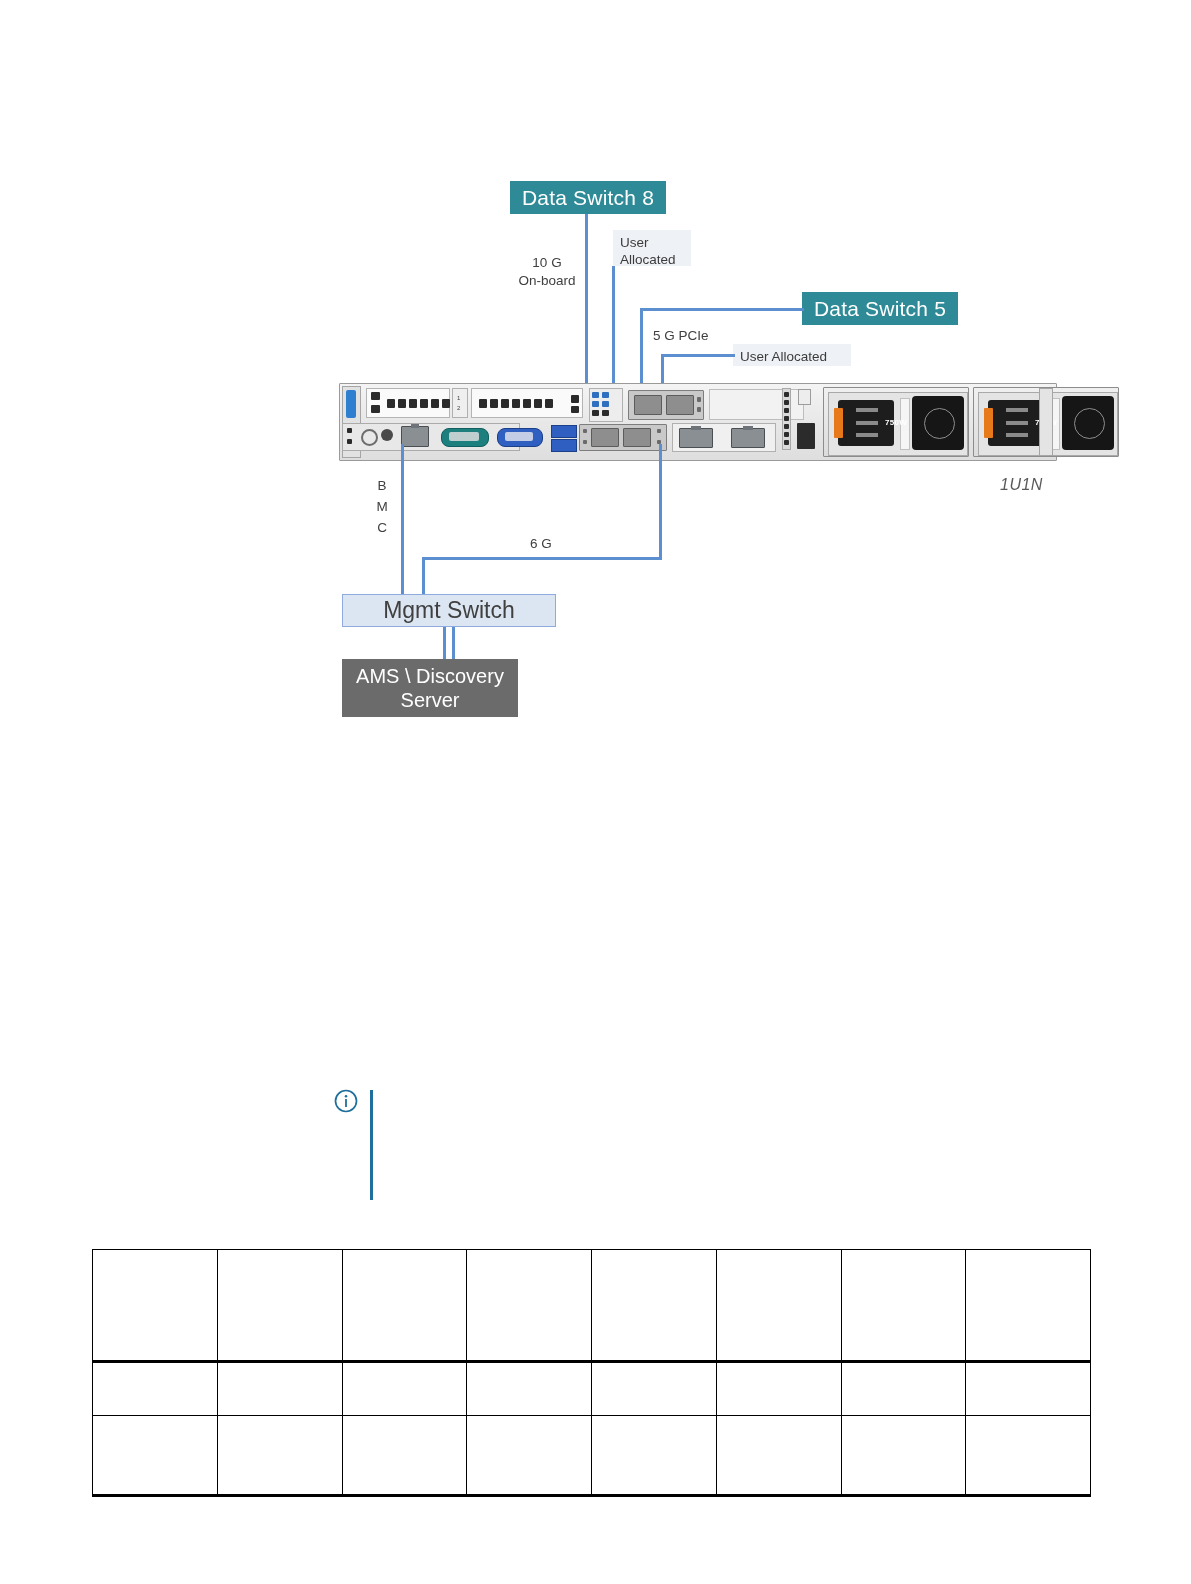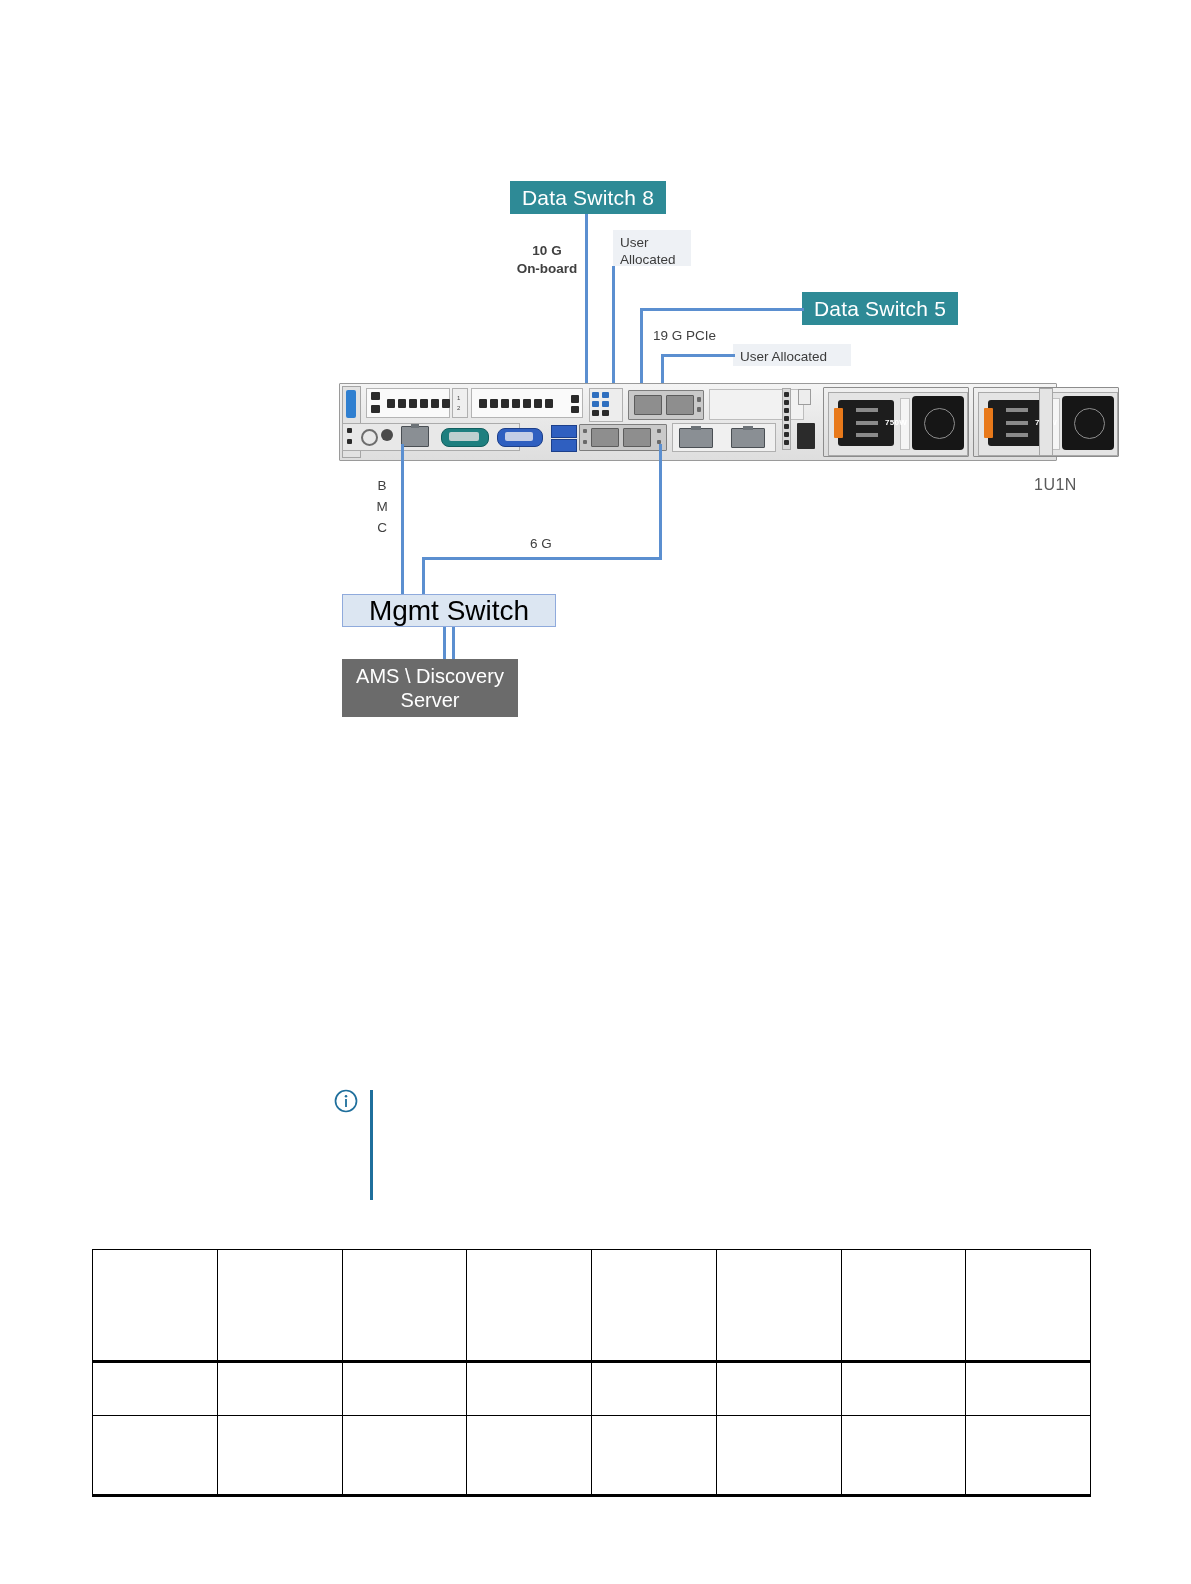--- a/index.html
+++ b/index.html
@@ -12,21 +12,21 @@
 
   
   .switch-box{
     position:absolute;display:flex;align-items:center;justify-content:center;
     background:#2E8A96;color:#ffffff;font-size:21px;letter-spacing:.2px;
     border:1px solid #2E8A96;box-sizing:border-box;white-space:nowrap;
   }
   .mgmt-box{
     position:absolute;display:flex;align-items:center;justify-content:center;
     background:#dce6f2;border:1px solid #8faadc;box-sizing:border-box;
-    color:#000000;font-size:28px;white-space:nowrap;
+    color:#404040;font-size:23px;white-space:nowrap;
   }
   .ams-box{
     position:absolute;display:flex;align-items:center;justify-content:center;
     text-align:center;background:#6b6b6b;color:#ffffff;font-size:20px;
     line-height:1.22;box-sizing:border-box;
   }
   .tagbox{
     position:absolute;background:#eef1f5;color:#3b3b3b;font-size:13.5px;
     line-height:1.28;padding:4px 7px 5px 7px;box-sizing:border-box;
     white-space:pre-line;
@@ -92,30 +92,30 @@
 
   <div class="switch-box" style="left:510px;top:181px;width:156px;height:33px;">
     <span>Data Switch 8</span>
   </div>
 
   <div class="switch-box" style="left:802px;top:292px;width:156px;height:33px;">
     <span>Data Switch 5</span>
   </div>
 
   <div class="ln ln-v" style="left:585px;top:214px;height:224px;"></div>
-  <div class="plain-label" style="left:512px;top:242px;width:70px;font-weight:bold;">10 G
+  <div class="plain-label" style="left:512px;top:254px;width:70px;">10 G
 On-board</div>
 
   <div class="tagbox" style="left:613px;top:230px;width:78px;height:36px;">User
 Allocated</div>
   <div class="ln ln-v" style="left:612px;top:266px;height:172px;"></div>
 
   <div class="ln ln-h" style="left:640px;top:308px;width:164px;"></div>
   <div class="ln ln-v" style="left:640px;top:308px;height:100px;"></div>
-  <div class="plain-label" style="left:653px;top:327px;width:80px;text-align:left;">19 G PCIe</div>
+  <div class="plain-label" style="left:653px;top:327px;width:80px;text-align:left;">5 G PCIe</div>
 
   <div class="tagbox" style="left:733px;top:344px;width:118px;height:22px;">User Allocated</div>
   <div class="ln ln-h" style="left:661px;top:354px;width:74px;"></div>
   <div class="ln ln-v" style="left:661px;top:354px;height:54px;"></div>
 
   <div id="chassis">
     <div class="ch-body"></div>
 
     <div class="ch-seg" style="left:3px;top:3px;width:19px;height:72px;background:#e2e2e2;border:1px solid #a5a5a5;"></div>
     <div class="ch-seg" style="left:7px;top:7px;width:10px;height:28px;background:#2f7fd0;border-radius:2px;"></div>
@@ -233,21 +233,21 @@
       <div class="iec-handle" style="left:10px;top:20px;width:9px;height:30px;"></div>
       <div class="abs" style="left:76px;top:10px;width:8px;height:50px;background:#f5f5f5;border:1px solid #c0c0c0;"></div>
       <div class="psu-fan" style="left:88px;top:8px;width:52px;height:54px;border-radius:4px;"></div>
       <div class="abs" style="left:100px;top:20px;width:29px;height:29px;border:1px solid #8d8d8d;border-radius:50%;"></div>
       <div class="psu-watt" style="left:0;top:30px;">750W</div>
     </div>
 
     <div class="ch-seg" style="left:700px;top:5px;width:14px;height:68px;background:#e4e4e4;border:1px solid #a5a5a5;"></div>
   </div>
 
-  <div class="model-label" style="left:1034px;top:476px;">1U1N</div>
+  <div class="model-label" style="left:1000px;top:476px;font-style:italic;">1U1N</div>
 
   <div class="ln ln-v" style="left:401px;top:444px;height:152px;"></div>
   <div class="vlabel" style="left:374px;top:476px;width:16px;">
     <div>B</div>
     <div>M</div>
     <div>C</div>
   </div>
 
   <div class="ln ln-v" style="left:659px;top:444px;height:116px;"></div>
   <div class="ln ln-h" style="left:422px;top:557px;width:240px;"></div>

